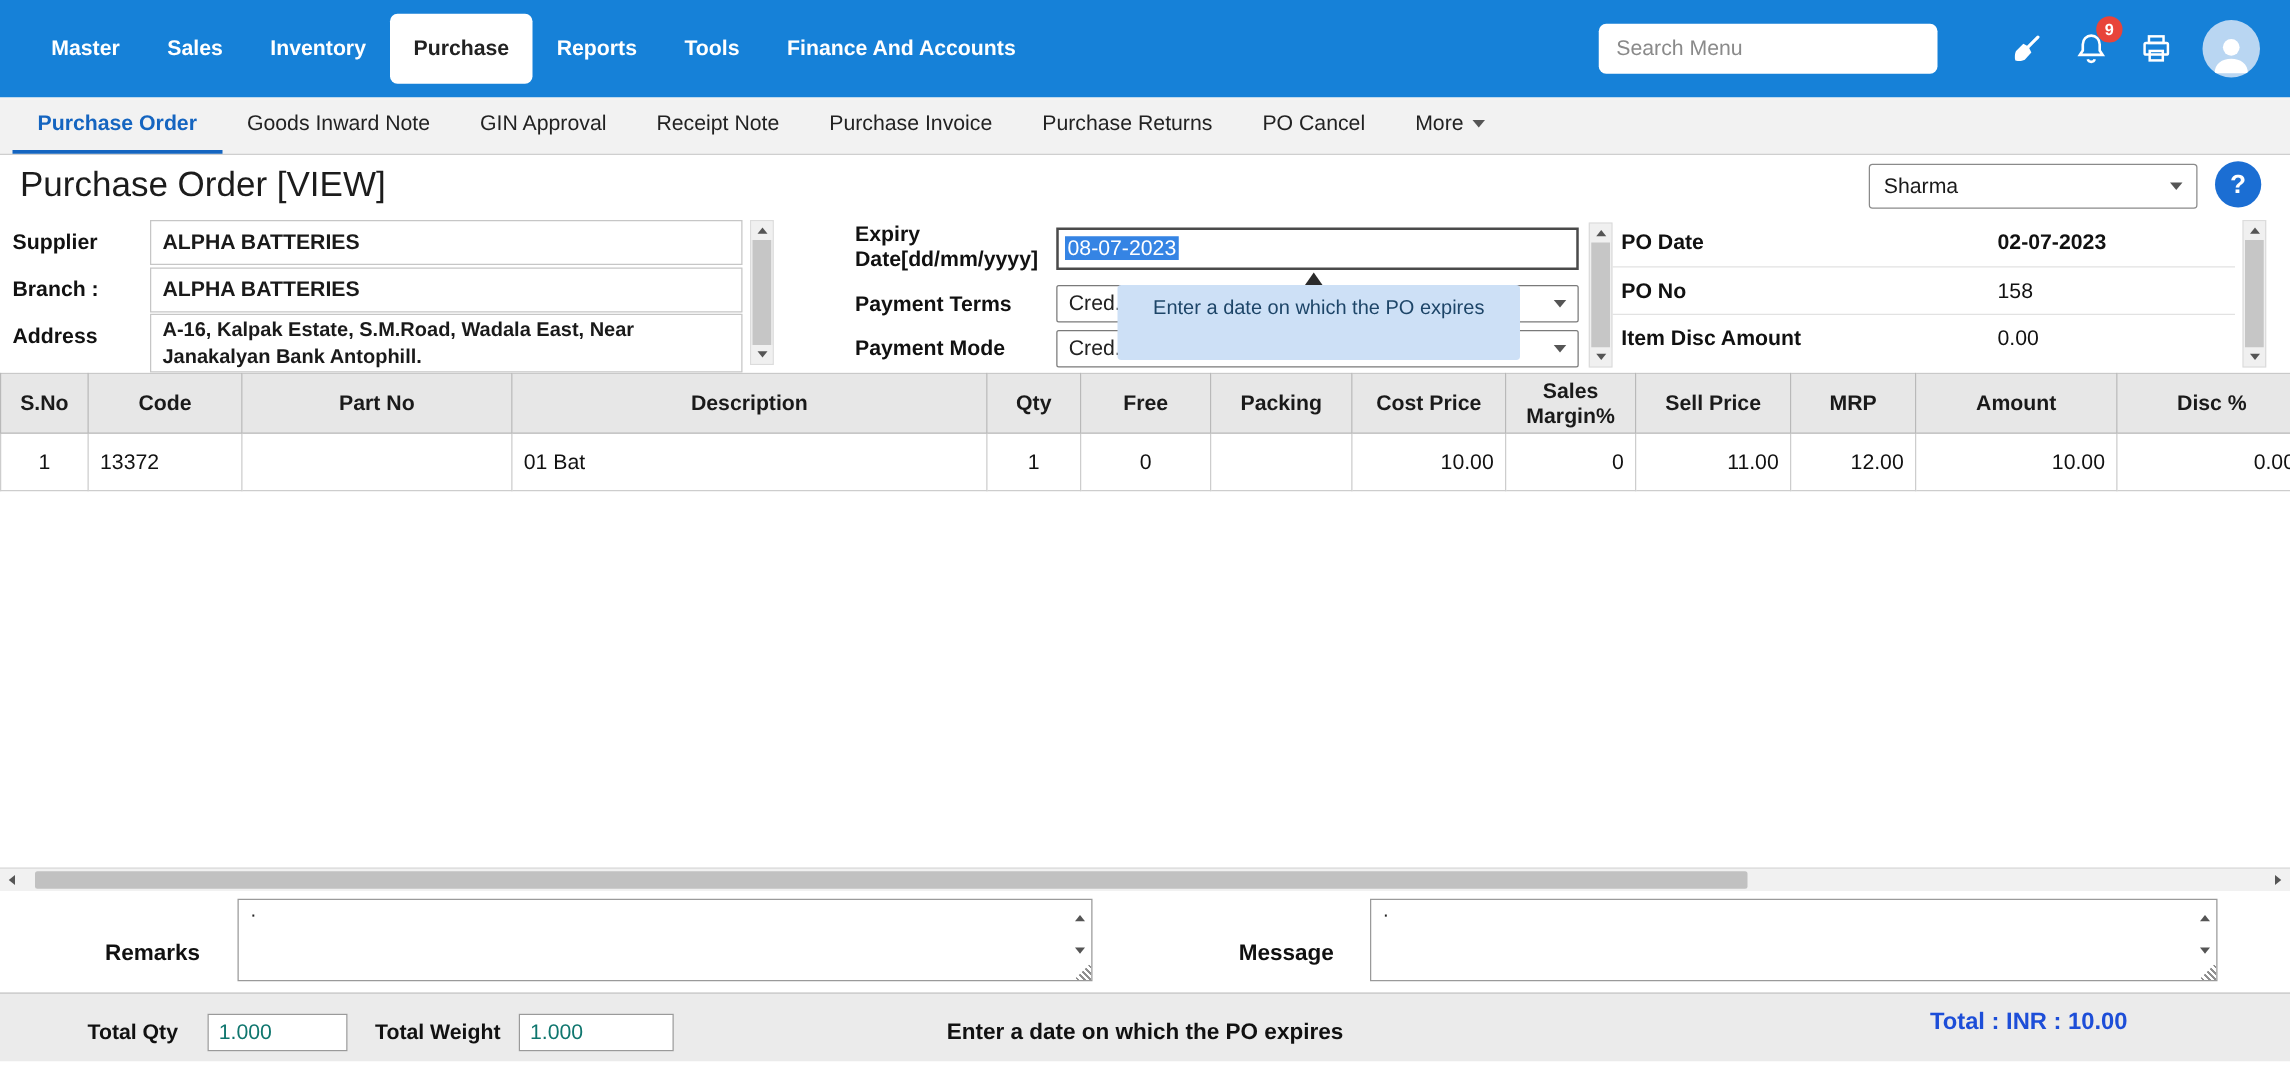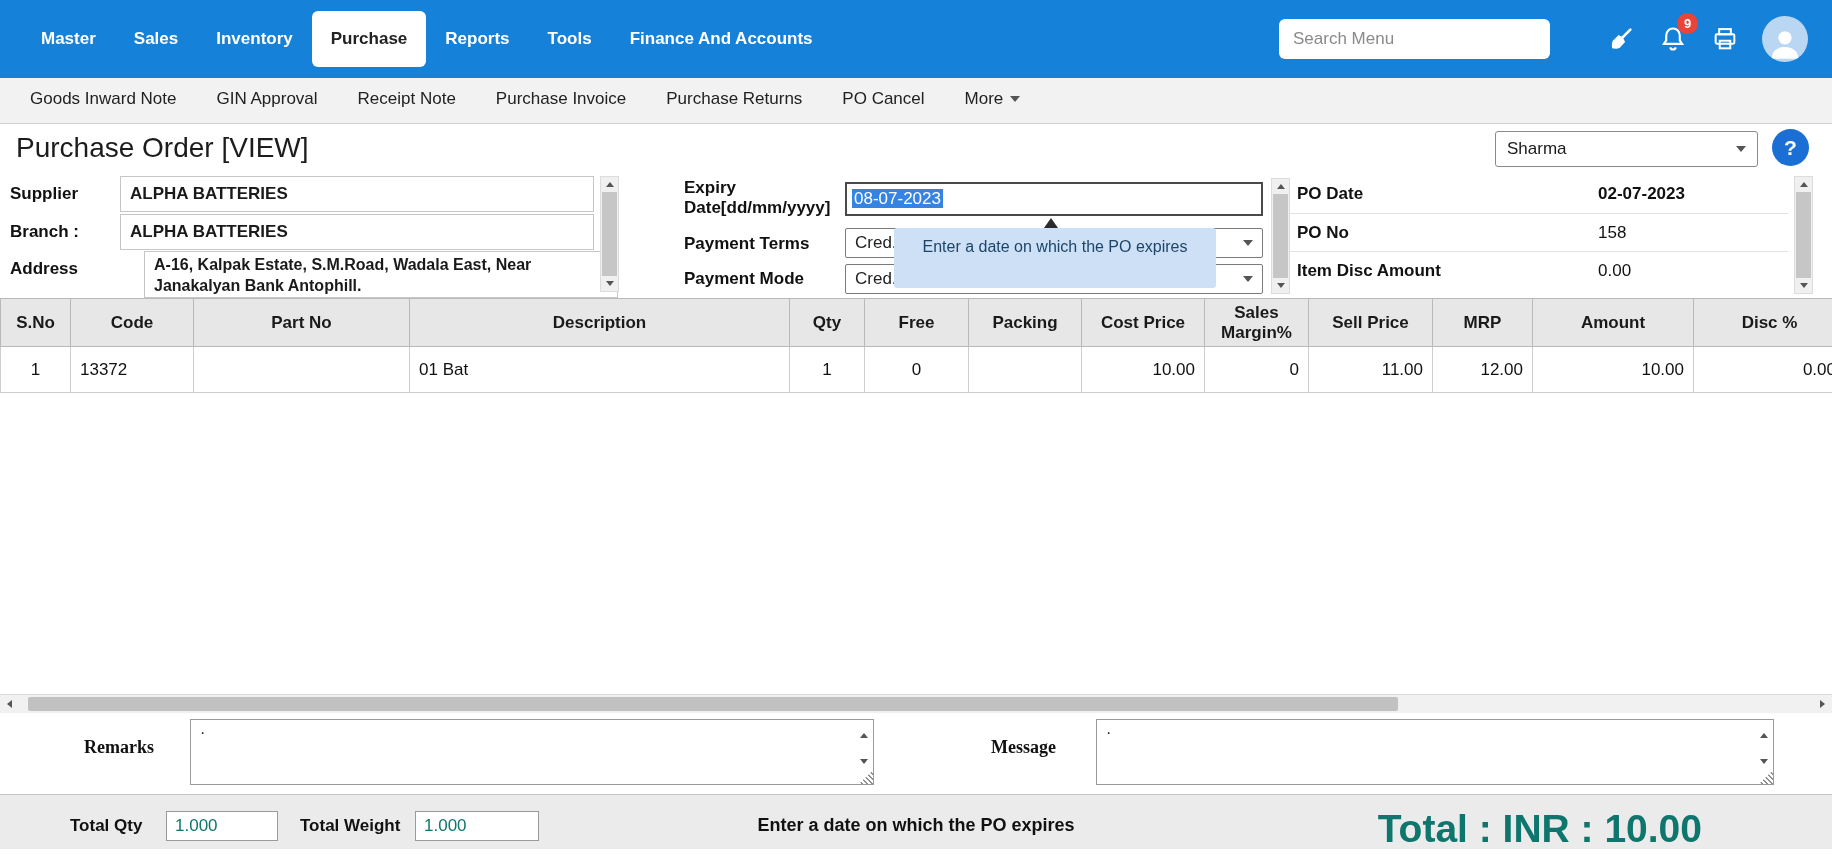--- a/index.html
+++ b/index.html
@@ -41,21 +41,21 @@
     background:#fff;display:flex;align-items:center;justify-content:space-between;padding:0 11px;font-size:17px;cursor:pointer;}
   .help-btn{position:absolute;left:1772px;top:5px;width:37px;height:37px;border-radius:50%;background:#1b6ed3;color:#fff;
     font-size:21px;font-weight:700;display:flex;align-items:center;justify-content:center;cursor:pointer;}
 
   
   .formarea{height:124px;position:relative;background:#fff;font-size:17px;}
   .flabel{position:absolute;font-weight:700;color:#111;white-space:nowrap;}
   .fbox{position:absolute;left:120px;width:474px;height:36px;border:1px solid #c6c6c6;background:#fff;
     font-weight:700;padding:0 9px;line-height:34px;overflow:hidden;white-space:nowrap;}
   .addr{position:absolute;left:120px;top:77px;width:474px;height:47px;border:1px solid #c6c6c6;background:#fff;
-    font-weight:700;font-size:16px;line-height:21px;padding:2px 9px;overflow:hidden;margin-left:24px;}
+    font-weight:700;font-size:16px;line-height:21px;padding:2px 9px;overflow:hidden;}
   .explabel{width:166px;line-height:20px;white-space:normal;}
   .exp-input{position:absolute;left:845px;top:8px;width:418px;height:34px;border:2px solid #4a4a4a;background:#fff;
     padding:0 5px;line-height:30px;font-size:17px;}
   .sel-text{background:#3584e4;color:#fff;padding:0 2px;}
   .pselect{position:absolute;left:845px;width:418px;height:30px;border:1px solid #7a7a7a;border-radius:2px;background:#fff;
     display:flex;align-items:center;justify-content:space-between;padding:0 9px;font-size:17px;color:#222;cursor:pointer;}
   .tooltip{position:absolute;left:894px;top:54px;width:322px;height:60px;background:#cde0f6;border-radius:3px;z-index:6;
     text-align:center;padding:8px 18px 0;font-size:16px;color:#1d4568;line-height:21px;}
   .tooltip .caret{position:absolute;top:-10px;left:150px;width:0;height:0;
     border-left:7px solid transparent;border-right:7px solid transparent;border-bottom:10px solid #2b2b2b;}
@@ -77,36 +77,36 @@
   .al{text-align:left;margin-top:20px;} .ac{text-align:center;} .ar{text-align:right;}
 
   
   .hscroll{height:19px;background:#f1f1f1;border-top:1px solid #d9d9d9;position:relative;cursor:pointer;}
   .hscroll .harrow{position:absolute;top:0;width:19px;height:100%;display:flex;align-items:center;justify-content:center;}
   .hscroll .left{left:0;} .hscroll .right{right:0;}
   .hscroll .hthumb{position:absolute;top:2px;height:14px;left:28px;width:1370px;background:#c1c1c1;border-radius:2px;}
 
   
   .remarksrow{height:81px;background:#fff;position:relative;}
-  .rlabel{position:absolute;top:24px;font-size:18px;font-weight:700;color:#111;font-family:Liberation Serif, serif;}
+  .rlabel{position:absolute;top:39px;font-size:18px;font-weight:700;color:#111;}
   .rbox{position:absolute;top:6px;height:66px;border:1px solid #9a9a9a;background:#fff;font-size:16px;
     padding:4px 26px 4px 9px;color:#222;}
   .rbox .spin-up{position:absolute;top:4px;right:5px;}
   .rbox .spin-down{position:absolute;bottom:16px;right:5px;}
   .rbox .grip{position:absolute;right:0;bottom:0;width:14px;height:14px;
     background:repeating-linear-gradient(45deg,transparent 0 2px,#8f8f8f 2px 3.5px);
     clip-path:polygon(100% 0,100% 100%,0 100%);}
 
   
   .bottombar{height:55px;background:#ebebeb;border-top:1px solid #c6c6c6;position:relative;font-size:17px;}
   .bb-label{position:absolute;top:21px;font-weight:700;color:#111;}
   .bb-input{position:absolute;top:16px;height:30px;background:#fff;border:1px solid #9a9a9a;padding:0 8px;
     font-size:17px;font-family:"Liberation Sans",sans-serif;color:#0f766e;}
   .bb-status{position:absolute;top:20px;left:0;right:0;text-align:center;font-weight:700;font-size:18px;color:#111;}
-  .bb-total{position:absolute;right:130px;top:12px;font-size:39px;font-weight:700;color:#0f766e;}
+  .bb-total{position:absolute;right:130px;top:12px;font-size:19px;font-weight:700;color:#1d4ed8;}
 </style>
 </head>
 <body>
 
 <div class="topnav">
   <span class="nav-item">Master</span>
   <span class="nav-item">Sales</span>
   <span class="nav-item">Inventory</span>
   <span class="nav-item active">Purchase</span>
   <span class="nav-item">Reports</span>
@@ -142,20 +142,21 @@
 
   <span class="avatar">
     <svg width="40" height="40" viewBox="0 0 24 24">
       <circle cx="12" cy="9.5" r="4" fill="#fff"></circle>
       <path d="M4 22 c0-4.6 3.6-7 8-7 s8 2.4 8 7 z" fill="#fff"></path>
     </svg>
   </span>
 </div>
 
 <div class="tabbar">
+  <span class="tab active">Purchase Order</span>
   <span class="tab">Goods Inward Note</span>
   <span class="tab">GIN Approval</span>
   <span class="tab">Receipt Note</span>
   <span class="tab">Purchase Invoice</span>
   <span class="tab">Purchase Returns</span>
   <span class="tab">PO Cancel</span>
   <span class="tab">
     <span>More</span>
     <span class="tri-down"></span>
   </span>

